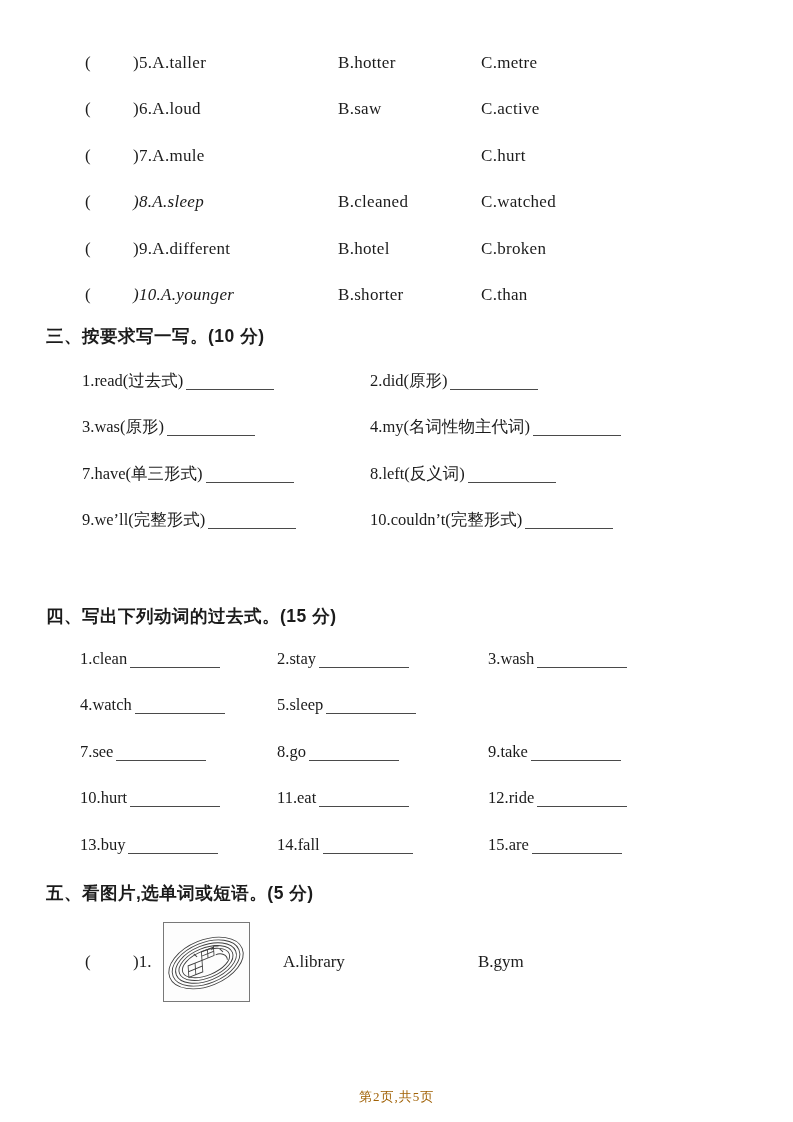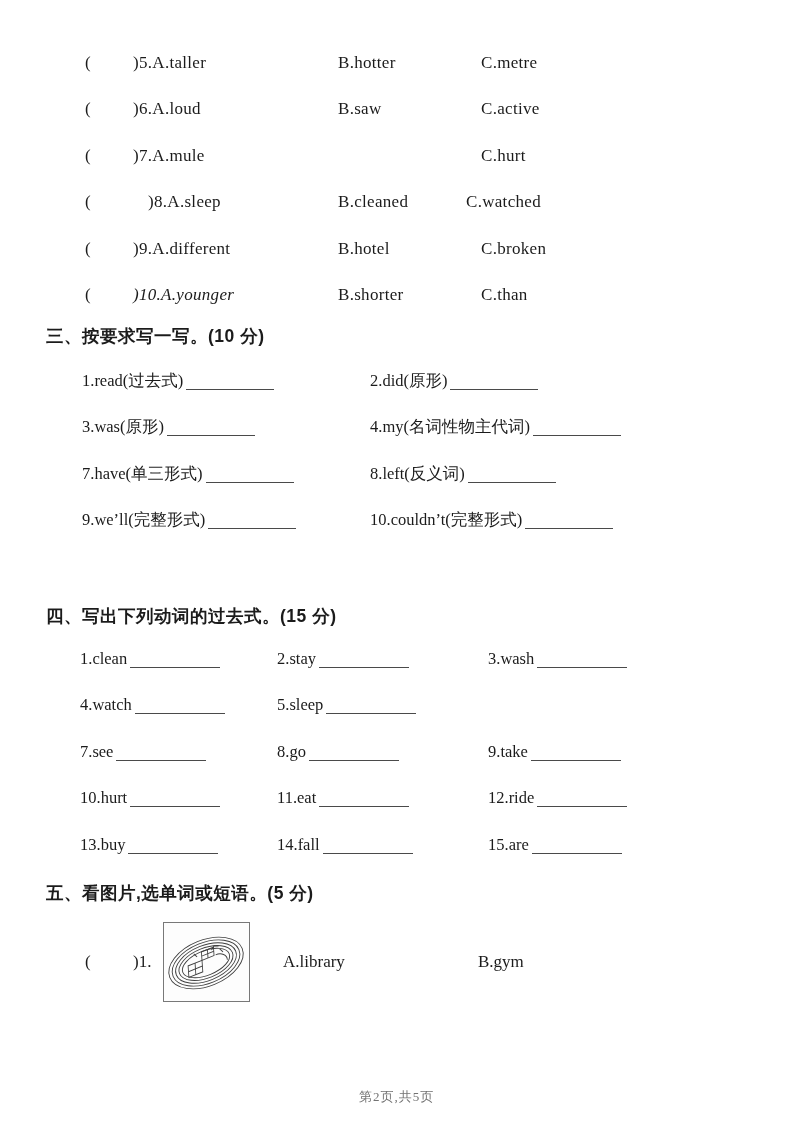--- a/index.html
+++ b/index.html
@@ -28,21 +28,21 @@
   .blank.w3{width:88px;} .blank.w4{width:90px;}
   
   .s5-row{position:absolute;top:40px;left:0;right:0;height:80px;}
   .s5-row .cell{line-height:80px;font-size:17px;}
   .img-box{
     position:absolute;left:163px;top:0;width:85px;height:78px;
     border:1px solid #787878;background:#fdfdfd;
   }
   .footer{
     position:absolute;top:1088px;left:0;width:100%;text-align:center;
-    font-size:13px;color:#737373;letter-spacing:1px;
+    font-size:13px;color:#a16207;letter-spacing:1px;
   }
 </style>
 </head>
 <body>
 
 <div class="page">
 
   <section id="choices">
       <div class="choice-row">
         <span class="cell" style="left: 85px;">(</span>
@@ -56,23 +56,23 @@
         <span class="cell" style="left: 338px;">B.saw</span>
         <span class="cell" style="left: 481px;">C.active</span>
       </div>
       <div class="choice-row">
         <span class="cell" style="left: 85px;">(</span>
         <span class="cell" style="left: 133px;">)7.A.mule</span>
         <span class="cell" style="left: 481px;">C.hurt</span>
       </div>
       <div class="choice-row">
         <span class="cell" style="left: 85px;">(</span>
-        <span class="cell" style="left: 148px;">)8.A.sleep</span>
+        <span class="cell" style="left: 133px; font-style: italic;">)8.A.sleep</span>
         <span class="cell" style="left: 338px;">B.cleaned</span>
-        <span class="cell" style="left: 466px;">C.watched</span>
+        <span class="cell" style="left: 481px;">C.watched</span>
       </div>
       <div class="choice-row">
         <span class="cell" style="left: 85px;">(</span>
         <span class="cell" style="left: 133px;">)9.A.different</span>
         <span class="cell" style="left: 338px;">B.hotel</span>
         <span class="cell" style="left: 481px;">C.broken</span>
       </div>
       <div class="choice-row">
         <span class="cell" style="left: 85px;">(</span>
         <span class="cell" style="left: 133px; font-style: italic;">)10.A.younger</span>

